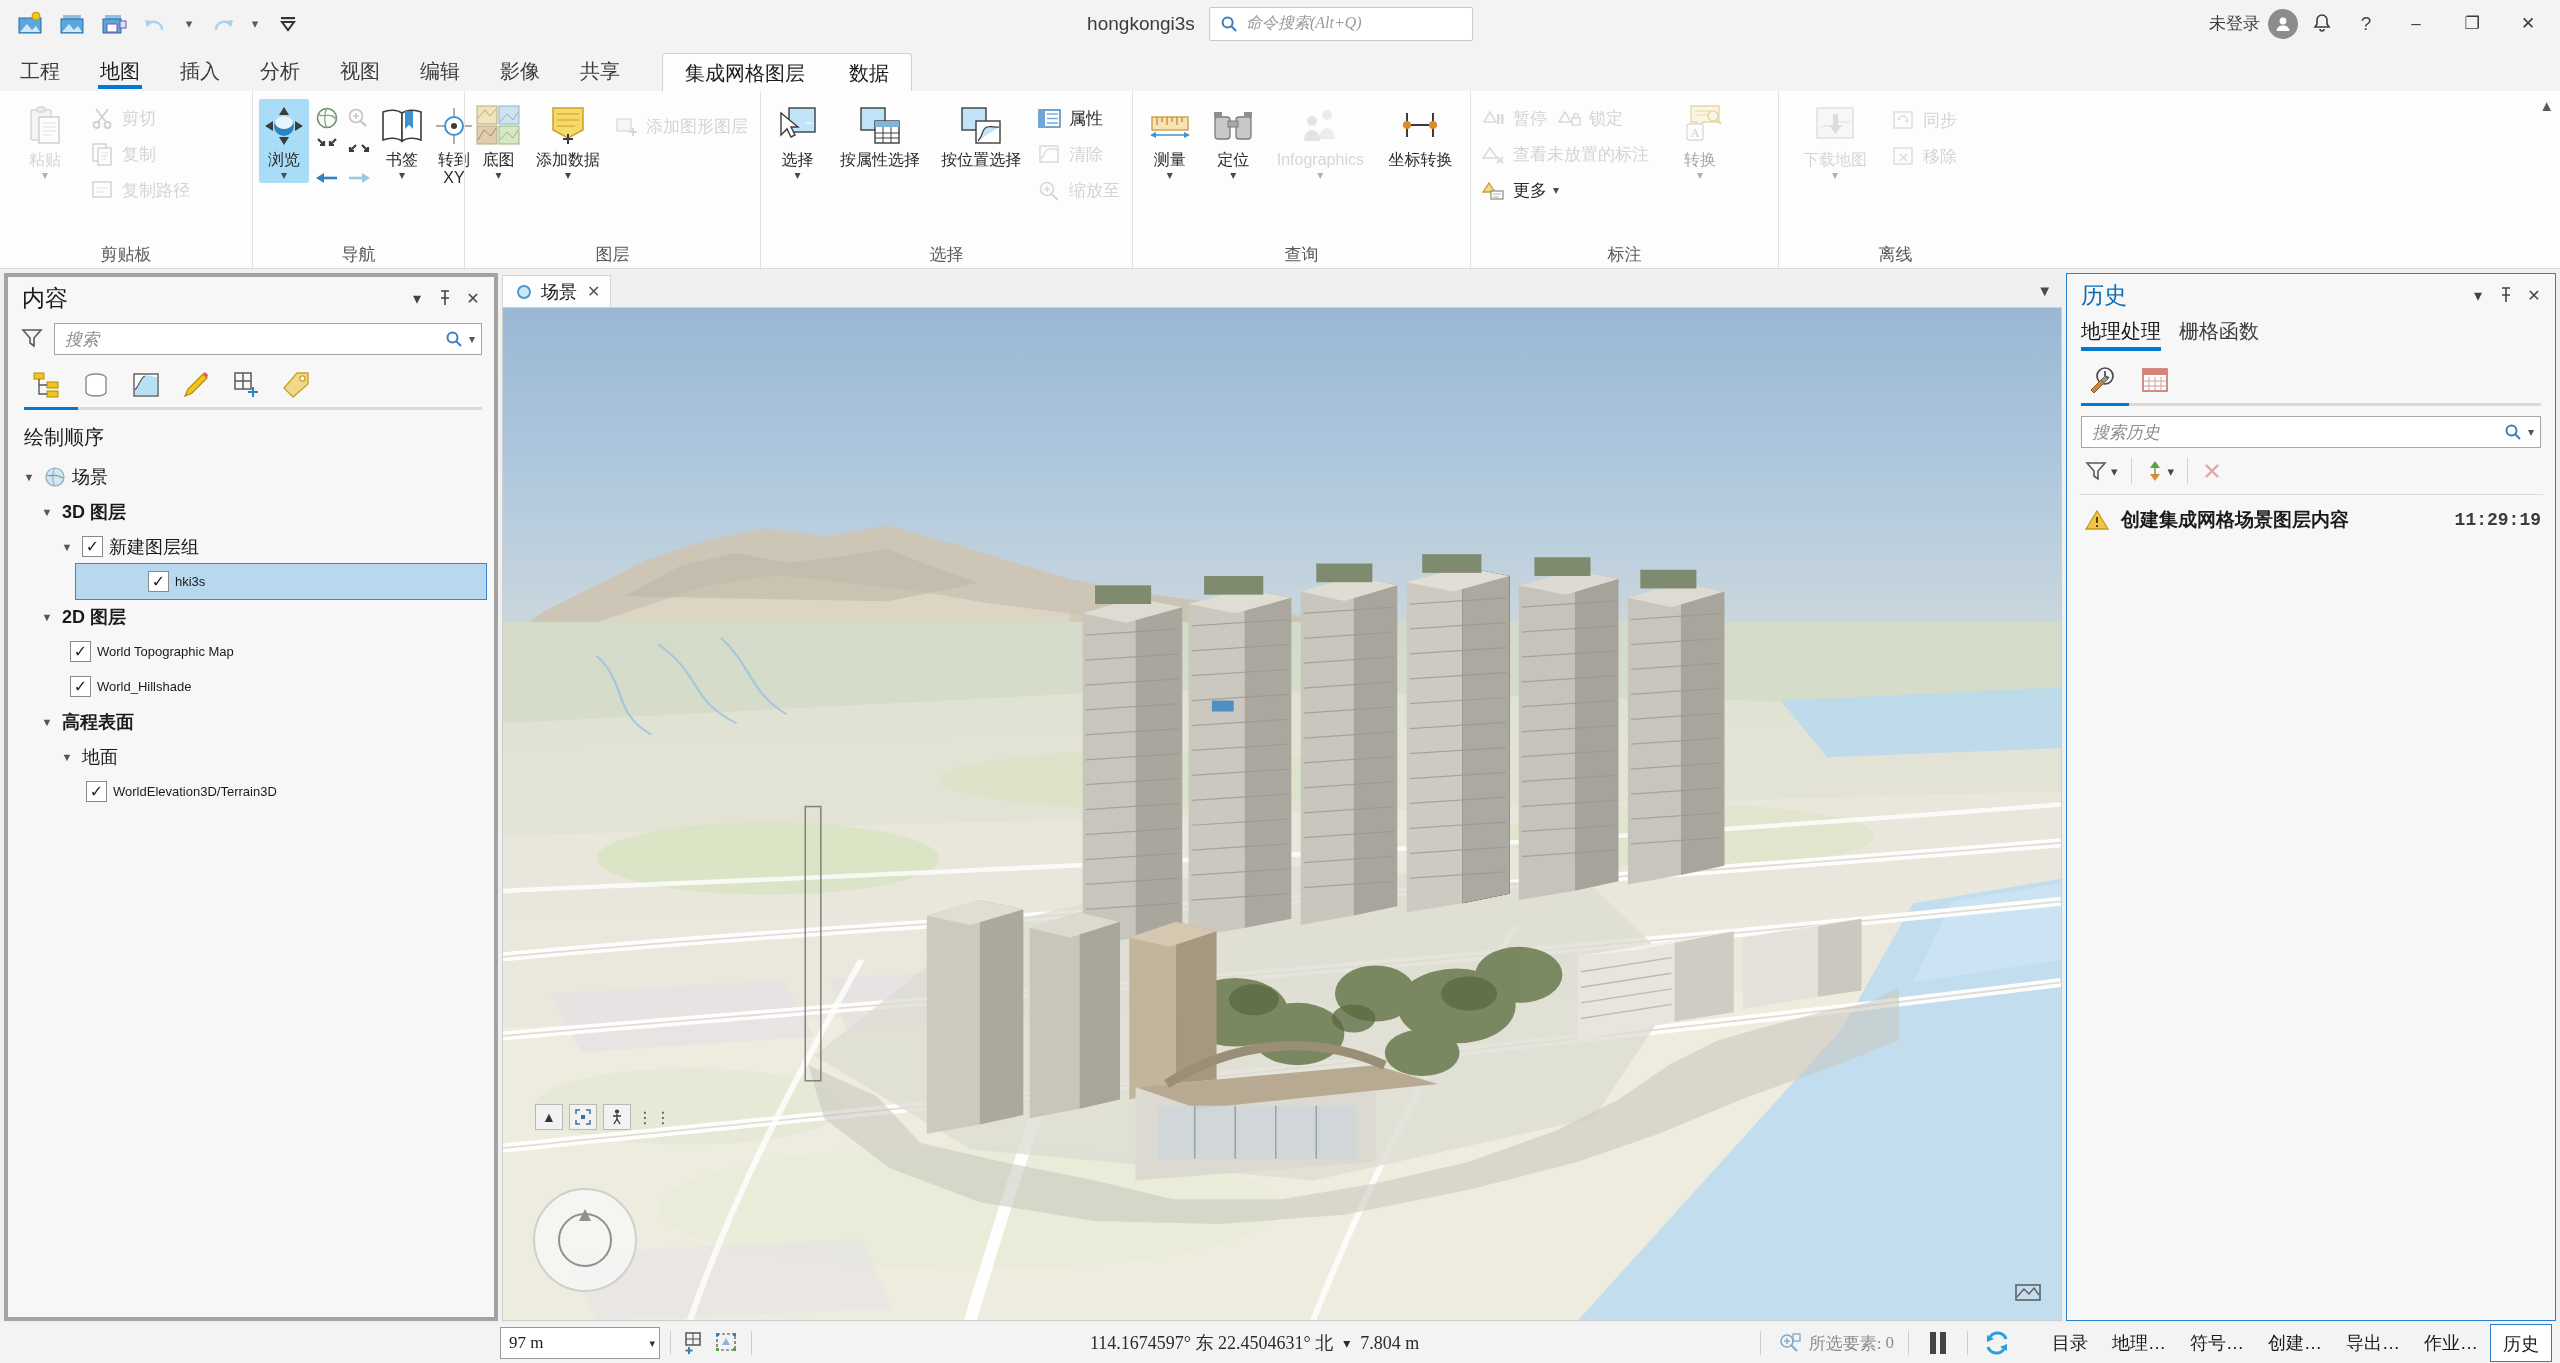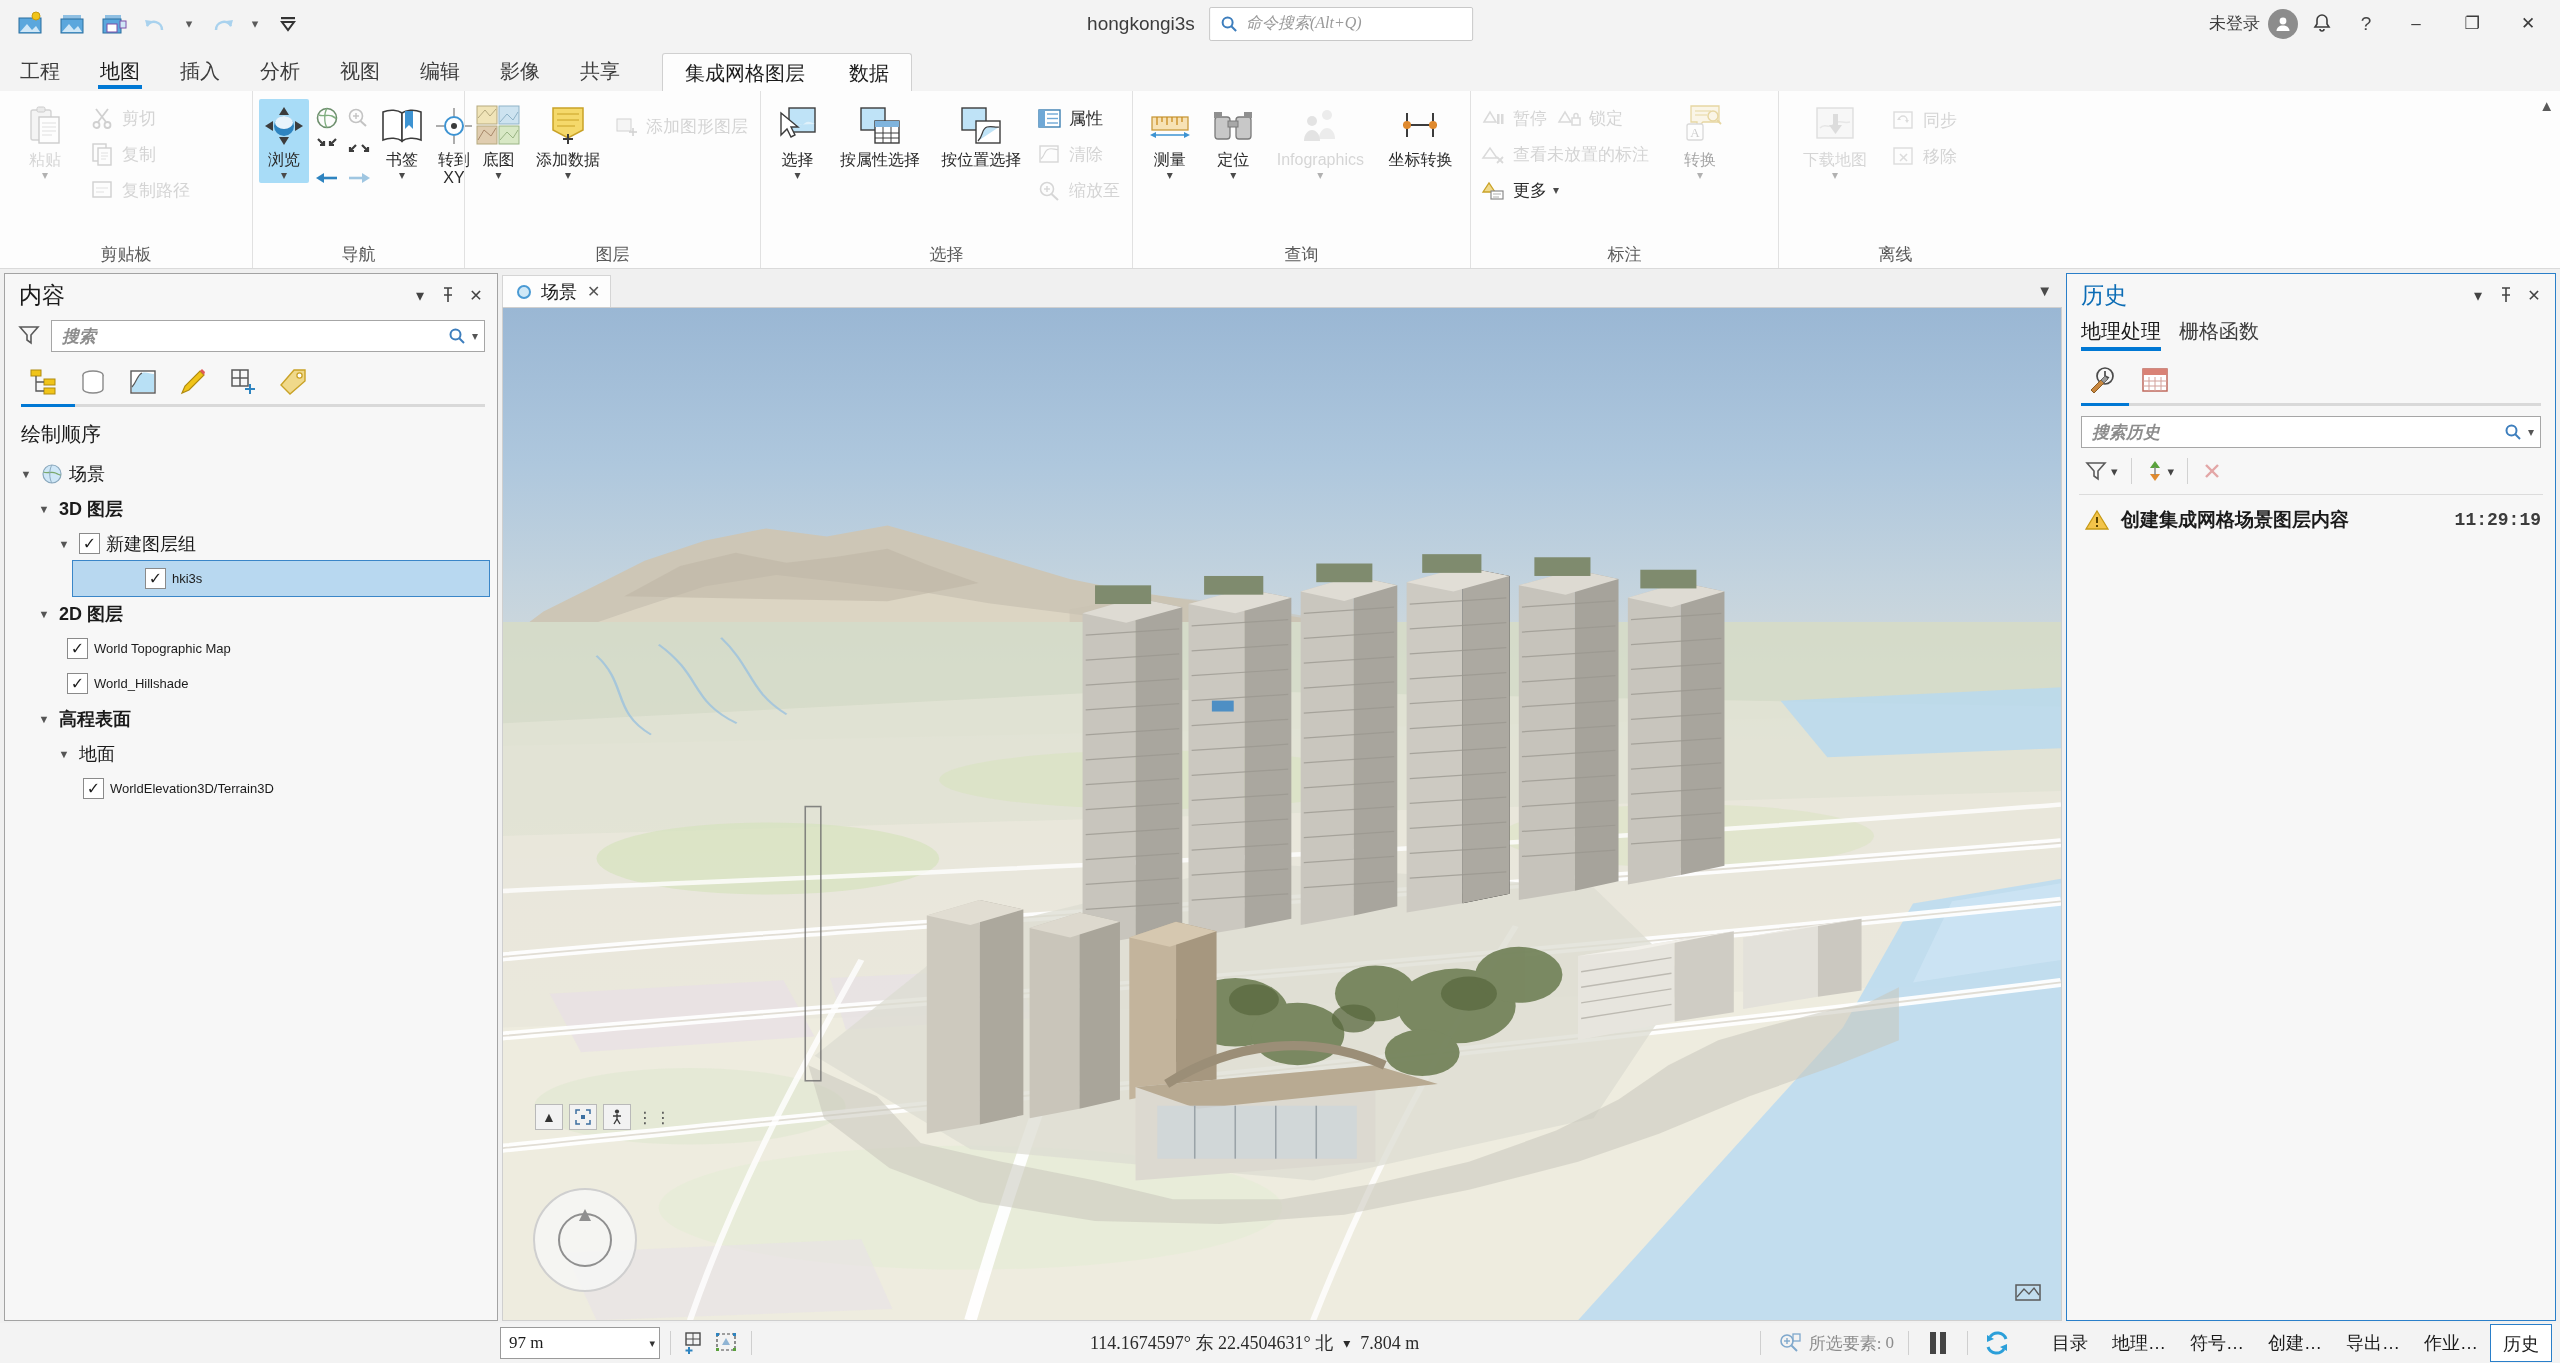--- a/index.html
+++ b/index.html
@@ -90,35 +90,35 @@
 
   .nav-grid { display: grid; grid-template-columns: repeat(2, 32px); grid-auto-rows: 30px; align-content: start; padding-top: 4px; }
   .nav-cell { display: flex; align-items: center; justify-content: center; }
 
   .ribbon-collapse { position: absolute; right: 6px; top: 6px; color: #5a5a5a; font-size: 15px; }
 
   
   .main { flex: 1; display: flex; min-height: 0; background: #f0f0f0; }
 
   
-  .pane { background: #f7f7f7; display: flex; flex-direction: column; border: 1px solid #a3a3a3; }
+  .pane { background: #f7f7f7; display: flex; flex-direction: column; border: 4px solid #a3a3a3; }
   .contents-pane { width: 494px; flex: none; margin: 4px 2px 2px 4px; }
   .pane-head { display: flex; align-items: center; height: 42px; padding: 0 8px 0 14px; }
   .pane-title { font-size: 23px; color: #1b1b1b; }
   .pane-title.link { color: #0b6cb5; }
   .pane-head-btns { margin-left: auto; display: flex; gap: 2px; }
   .pane-hbtn { width: 26px; height: 26px; display:flex; align-items:center; justify-content:center; color: #444; font-size: 16px; }
 
   .search-row { display: flex; align-items: center; gap: 8px; padding: 4px 12px 6px 12px; }
   .funnel { width: 26px; height: 26px; flex: none; }
   .search-box {
     flex: 1; height: 32px; background: #fff; border: 1px solid #a6a6a6;
     display: flex; align-items: center; padding: 0 6px 0 10px; gap: 6px;
   }
-  .search-box .ph { flex: 1; font-size: 17px; color: #8c8c8c; font-style: italic; font-family: "Liberation Serif", serif; font-weight: bold; }
+  .search-box .ph { flex: 1; font-size: 17px; color: #8c8c8c; font-style: italic; font-family: "Liberation Serif", serif; }
 
   .pane-tabs { display: flex; align-items: flex-end; gap: 6px; padding: 4px 10px 0 16px; position: relative; }
   .ptab { width: 44px; height: 40px; display: flex; align-items: center; justify-content: center; border-radius: 2px; }
   .pane-tabs-rule { height: 3px; background: #d9d9d9; margin: 2px 12px 0 16px; position: relative; }
   .pane-tabs-rule::after { content: ""; position: absolute; left: 0; top: 0; width: 54px; height: 3px; background: #0078d4; }
 
   .section-title { font-size: 20px; color: #1b1b1b; padding: 14px 0 8px 16px; font-weight: normal; }
 
   .tree { padding: 0 0 6px 0; font-size: 18px; color: #262626; }
   .trow { display: flex; align-items: center; height: 35px; padding-left: 10px; gap: 6px; }

